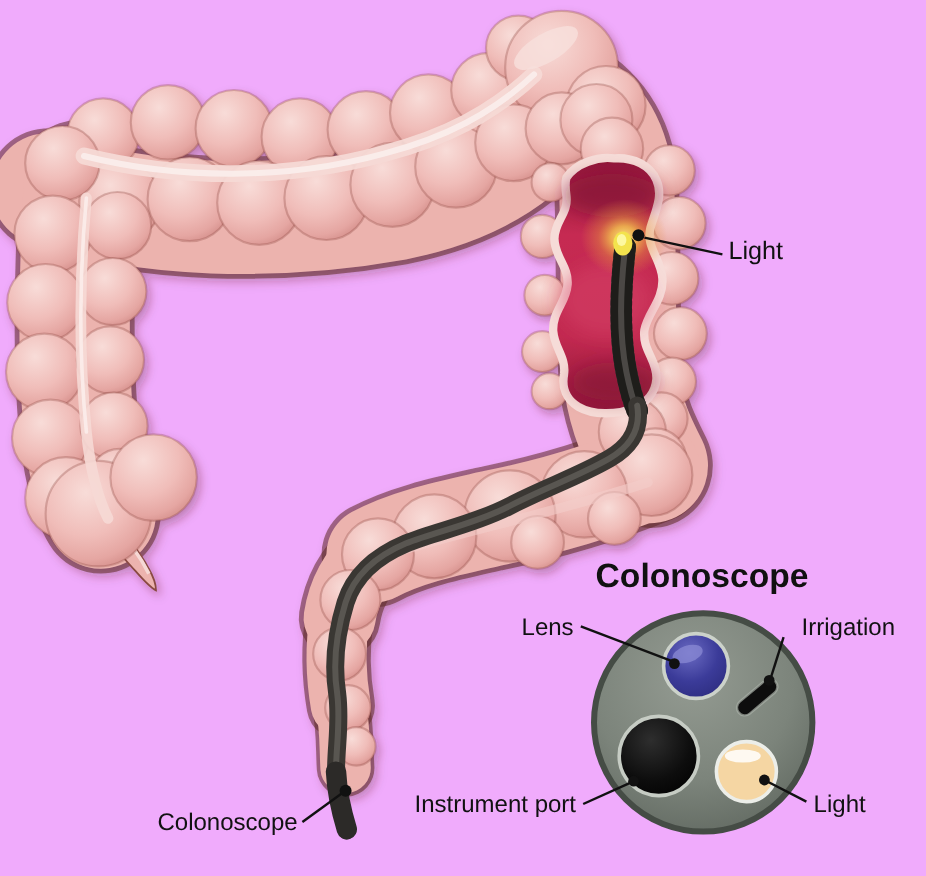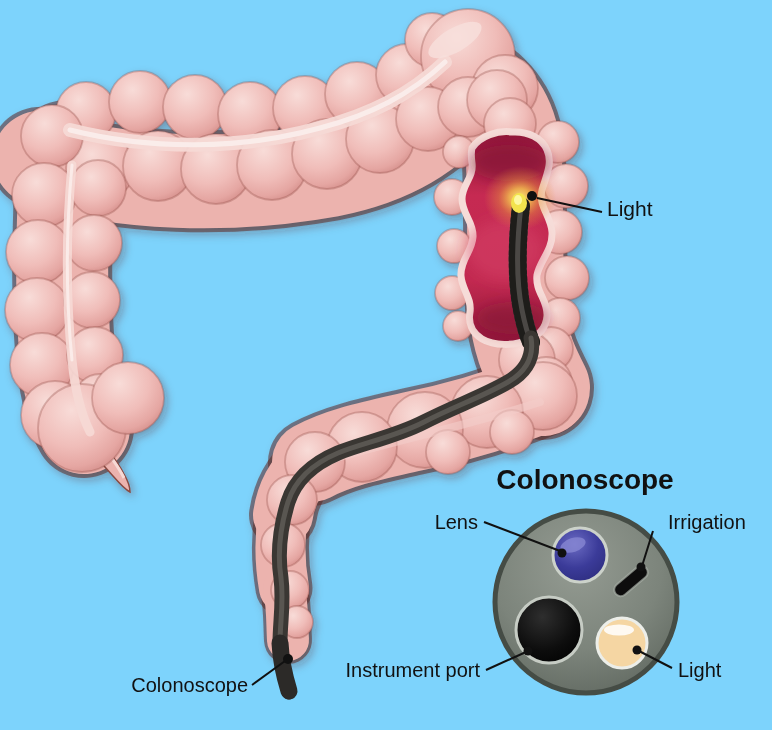--- a/index.html
+++ b/index.html
@@ -1,17 +1,17 @@
 <!DOCTYPE html>
 <html><head>
 <meta charset="utf-8">
 <style>
   html,body{margin:0;padding:0;background:#ffffff;}
   #stage{
-    position:relative;width:772px;height:730px;background:#7dd3fc;overflow:hidden;
+    position:relative;width:772px;height:730px;background:#f0abfc;overflow:hidden;
     font-family:"Liberation Sans", sans-serif;
   }
   svg{display:block;}
   text{font-family:"Liberation Sans", sans-serif;fill:#111111;}
   .label{font-size:20px;}
   .label-lg{font-size:21px;}
   .heading{font-size:28px;font-weight:700;}
   .leader{stroke:#111111;stroke-width:2;fill:none;}
   .dot{fill:#111111;}
 </style>

